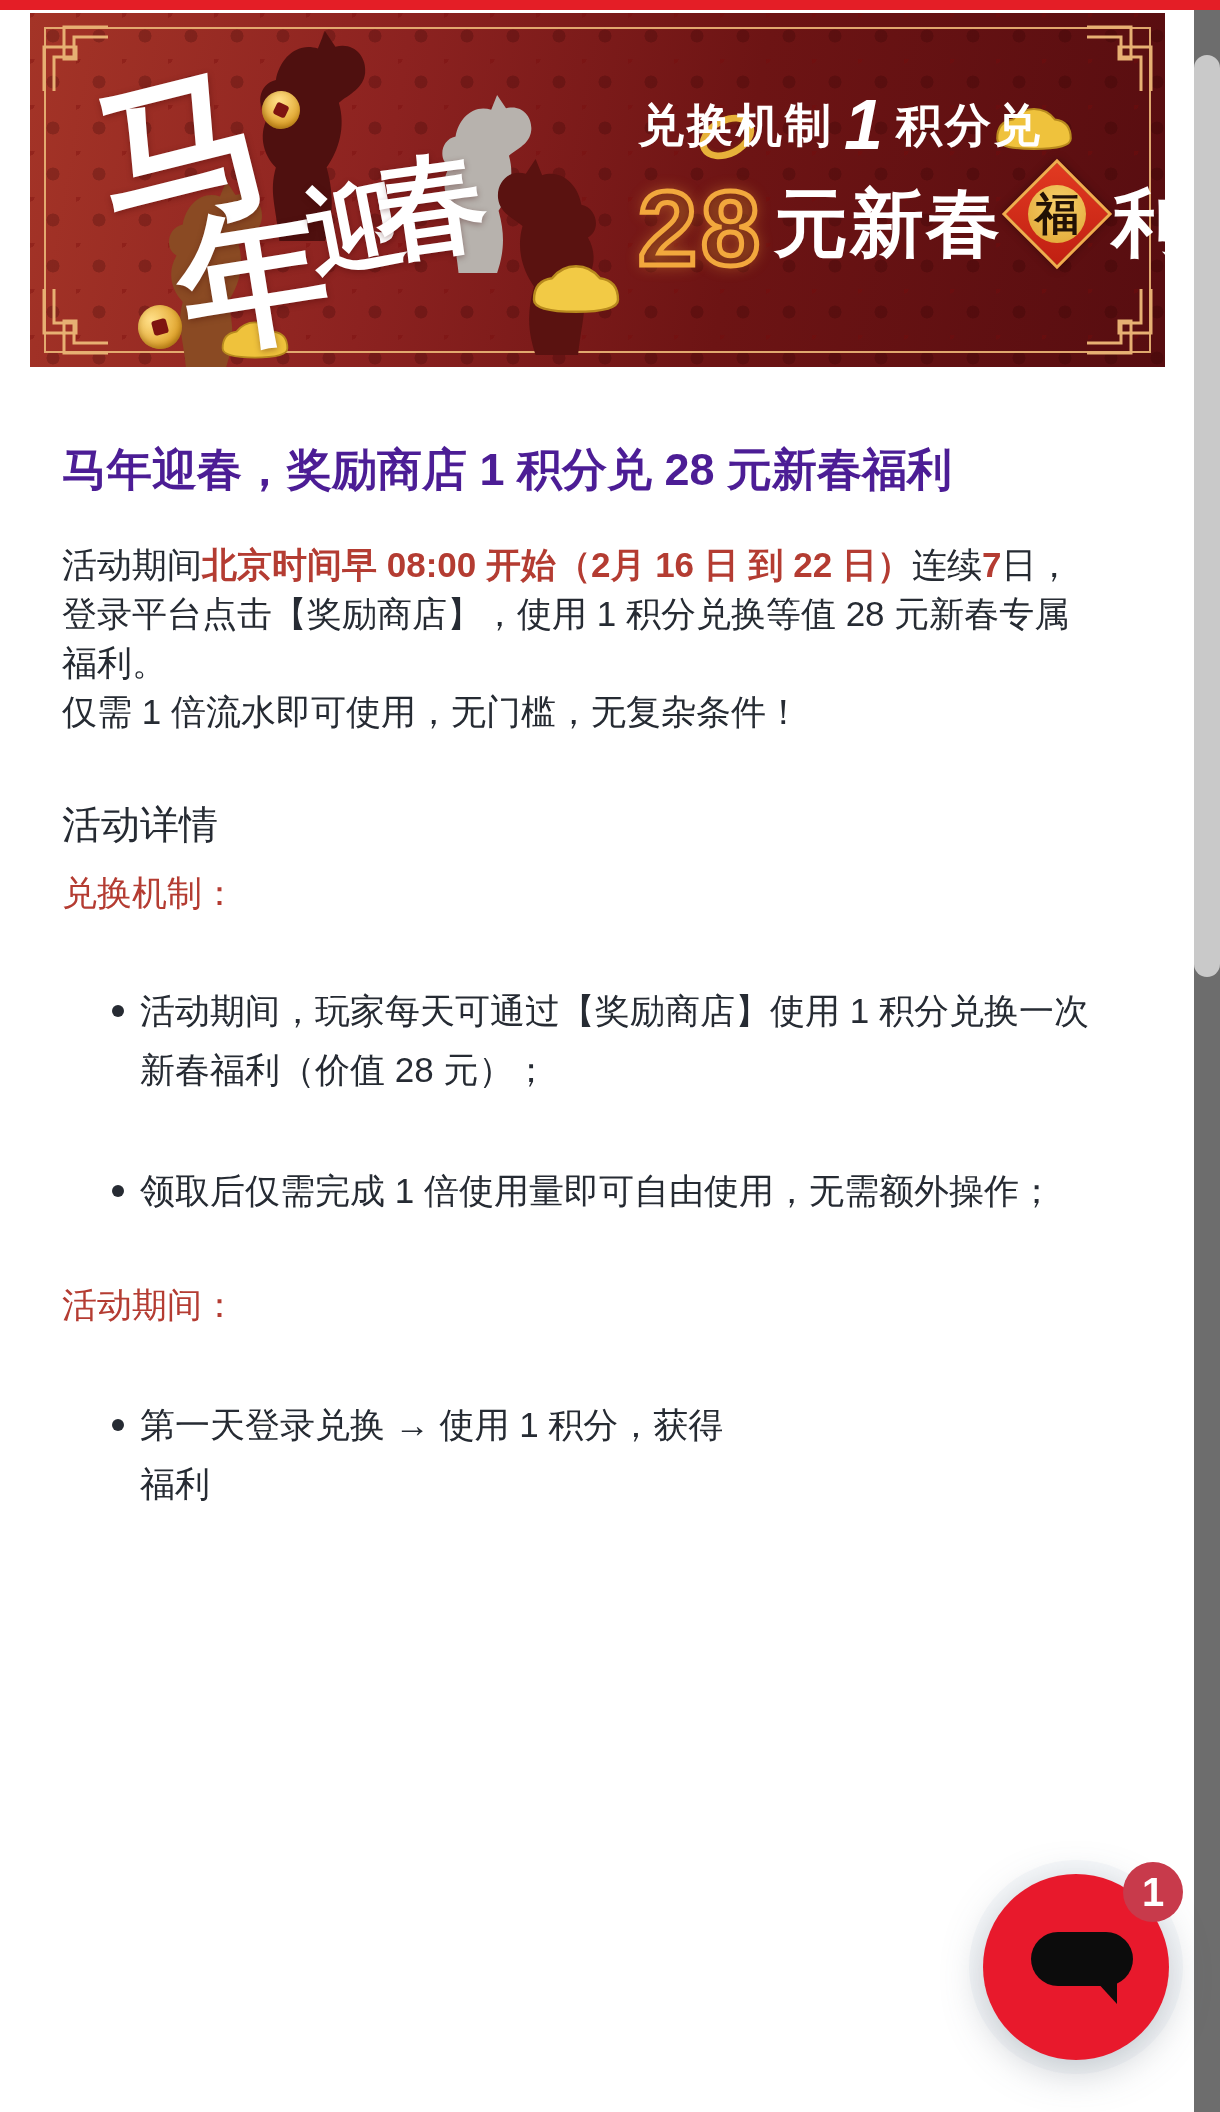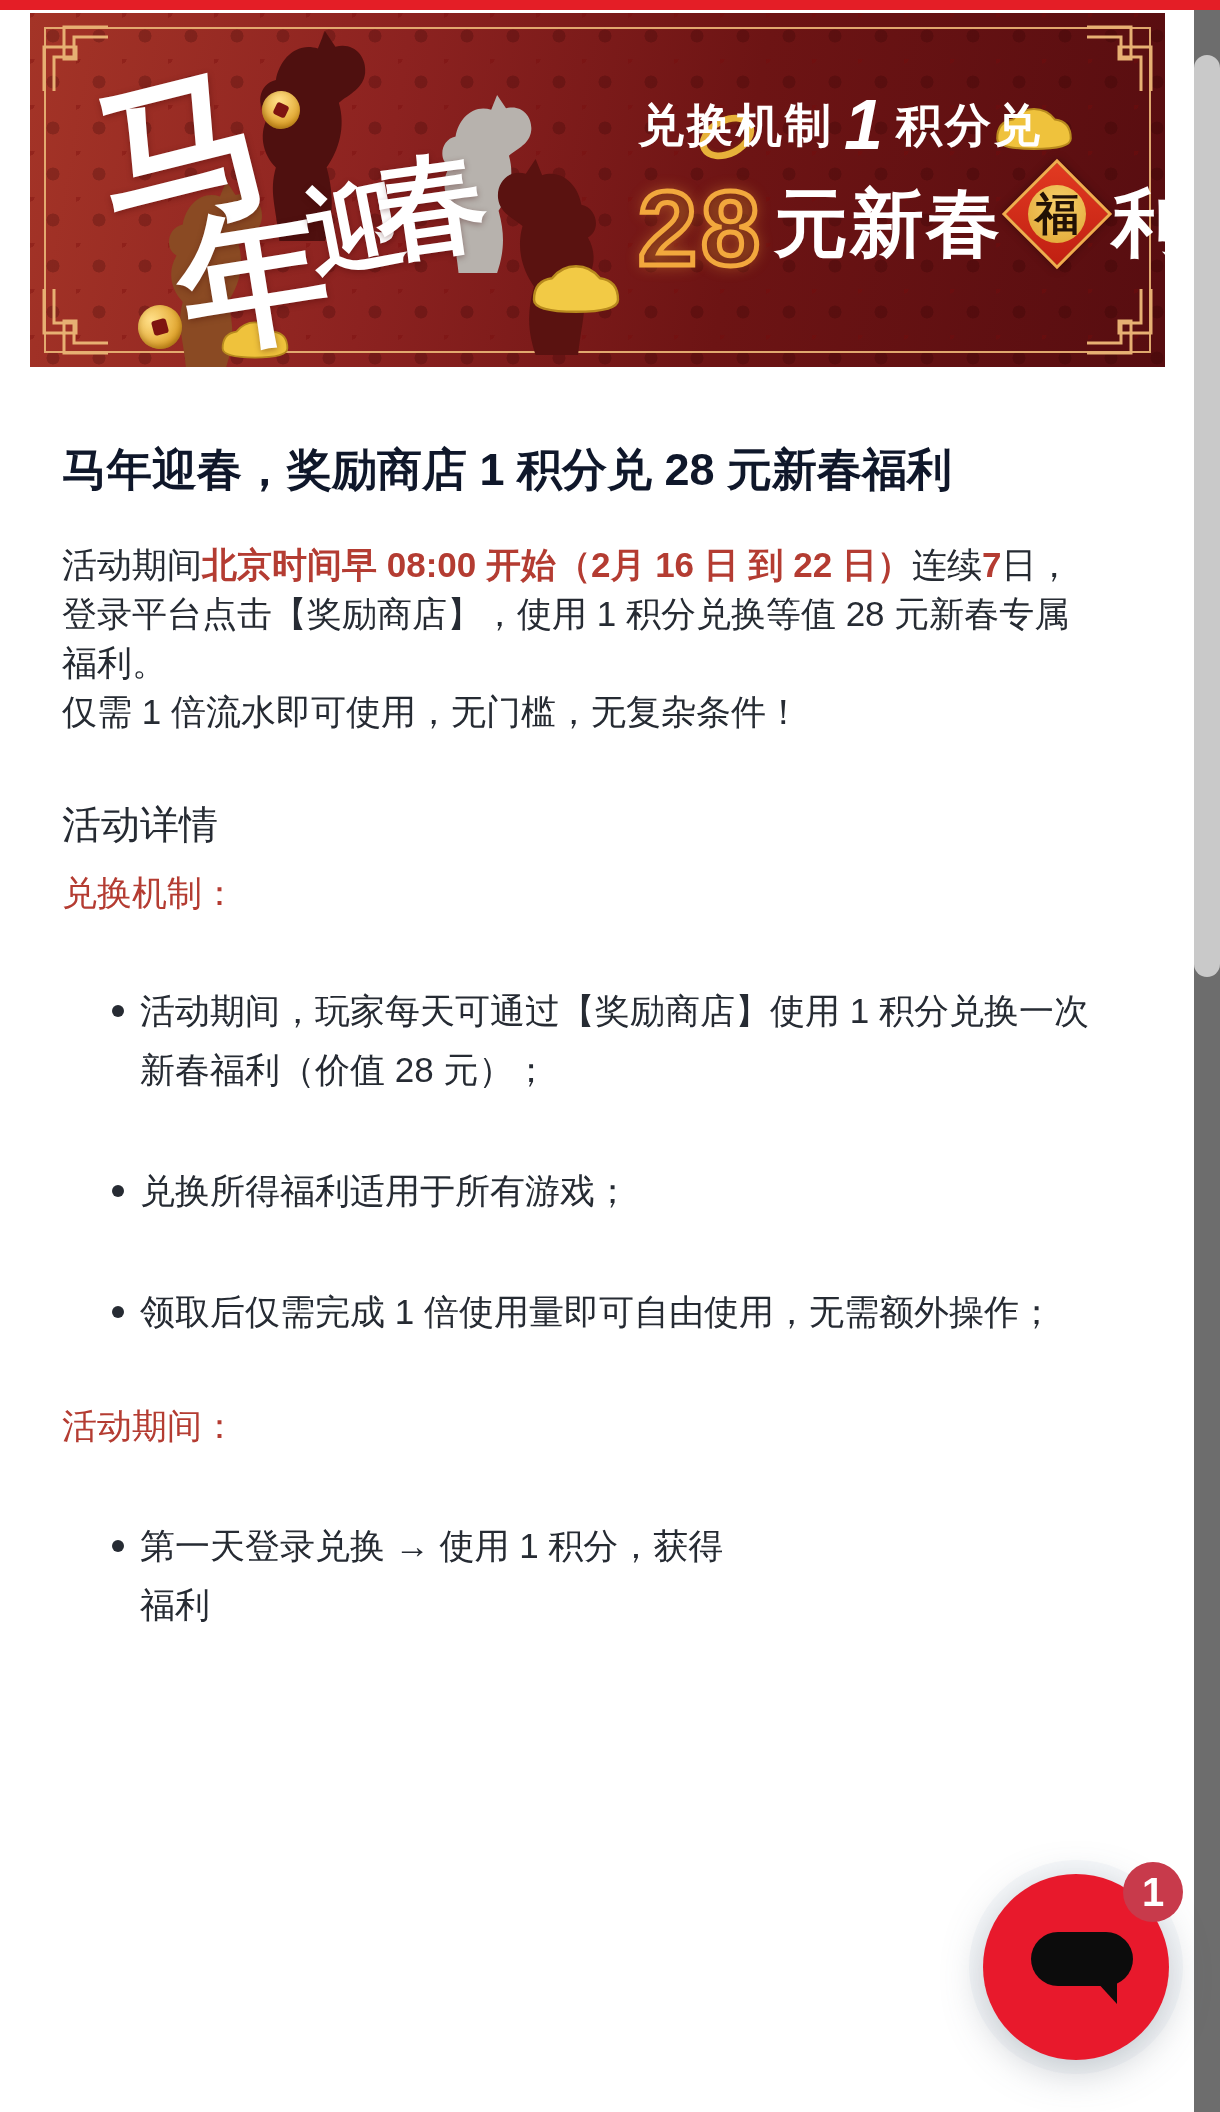--- a/index.html
+++ b/index.html
@@ -78,21 +78,21 @@
   }
   .fu-char{
     position:absolute;left:50%;top:50%;transform:translate(-50%,-50%) rotate(-45deg);
     font-size:44px;font-weight:800;color:#221105;
     font-family:"Liberation Serif","DejaVu Serif",serif;
   }
 
   
   main{position:absolute;left:62px;top:367px;width:1042px;z-index:4;}
   h1{
-    margin:60px 0 0 0;font-size:45px;line-height:85px;font-weight:700;color:#0f172a;
+    margin:60px 0 0 0;font-size:45px;line-height:85px;font-weight:700;color:#4c1d95;
   }
   .intro{margin:28px 0 0 0;font-size:35px;line-height:49px;font-weight:400;color:#262b33;}
   .red-bold{color:#b43c32;font-weight:700;}
   h2{margin:62px 0 0 0;font-size:39px;font-weight:400;color:#262b33;}
   h3{margin:18px 0 0 0;font-size:35px;font-weight:400;color:#b43c32;}
   h3.example{margin-top:26px;}
   ul{margin:64px 0 0 0;padding:0 0 0 78px;list-style:none;}
   li{
     position:relative;font-size:35px;line-height:59px;color:#262b33;margin:0 0 62px 0;
   }
@@ -225,21 +225,20 @@
 <main>
   <h1>马年迎春，奖励商店 1 积分兑 28 元新春福利</h1>
 
   <p class="intro"><span>活动期间</span><span class="red-bold">北京时间早 08:00 开始（2月 16 日 到 22 日）</span><span>连续</span><span class="red-bold">7</span><span>日，登录平台点击【奖励商店】，使用 1 积分兑换等值 28 元新春专属福利。</span><br><span>仅需 1 倍流水即可使用，无门槛，无复杂条件！</span></p>
 
   <h2>活动详情</h2>
   <h3>兑换机制：</h3>
 
   <ul>
     <li>活动期间，玩家每天可通过【奖励商店】使用 1 积分兑换一次新春福利（价值 28 元）；</li>
-    <li>兑换所得福利适用于所有游戏；</li>
     <li>领取后仅需完成 1 倍使用量即可自由使用，无需额外操作；</li>
   </ul>
 
   <h3 class="example">活动期间：</h3>
   <ul class="example-list">
     <li><span>第一天登录兑换 → 使用 1 积分，获得</span><br><span>福利</span></li>
   </ul>
 </main>
 
 <div class="scroll-track">

